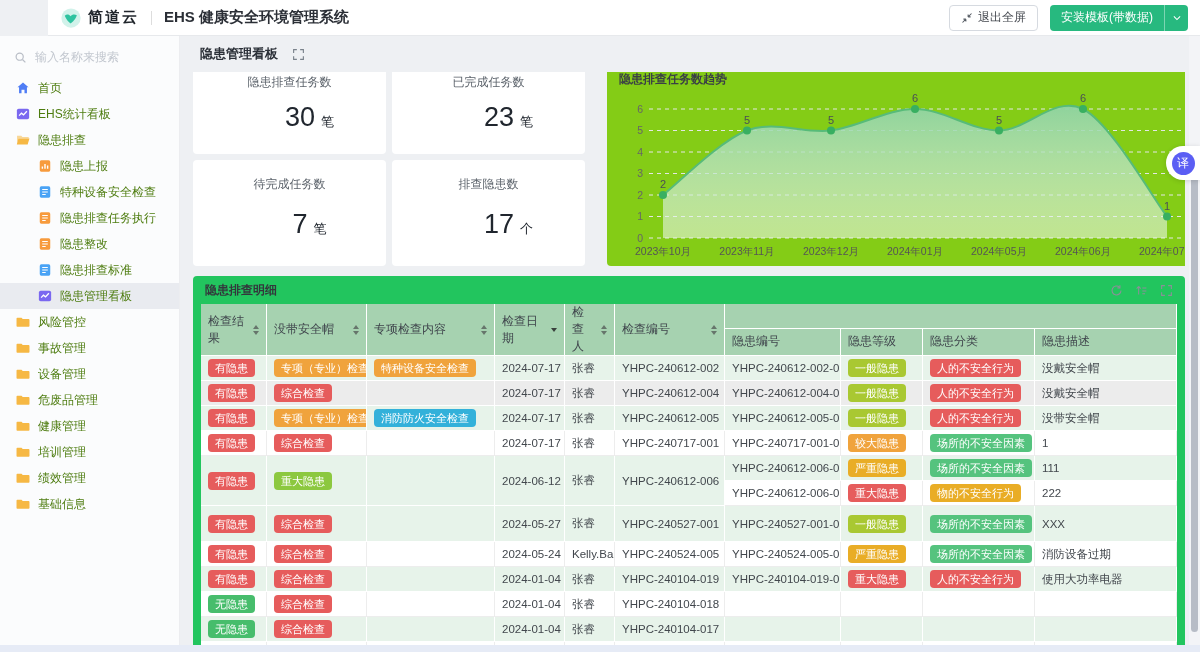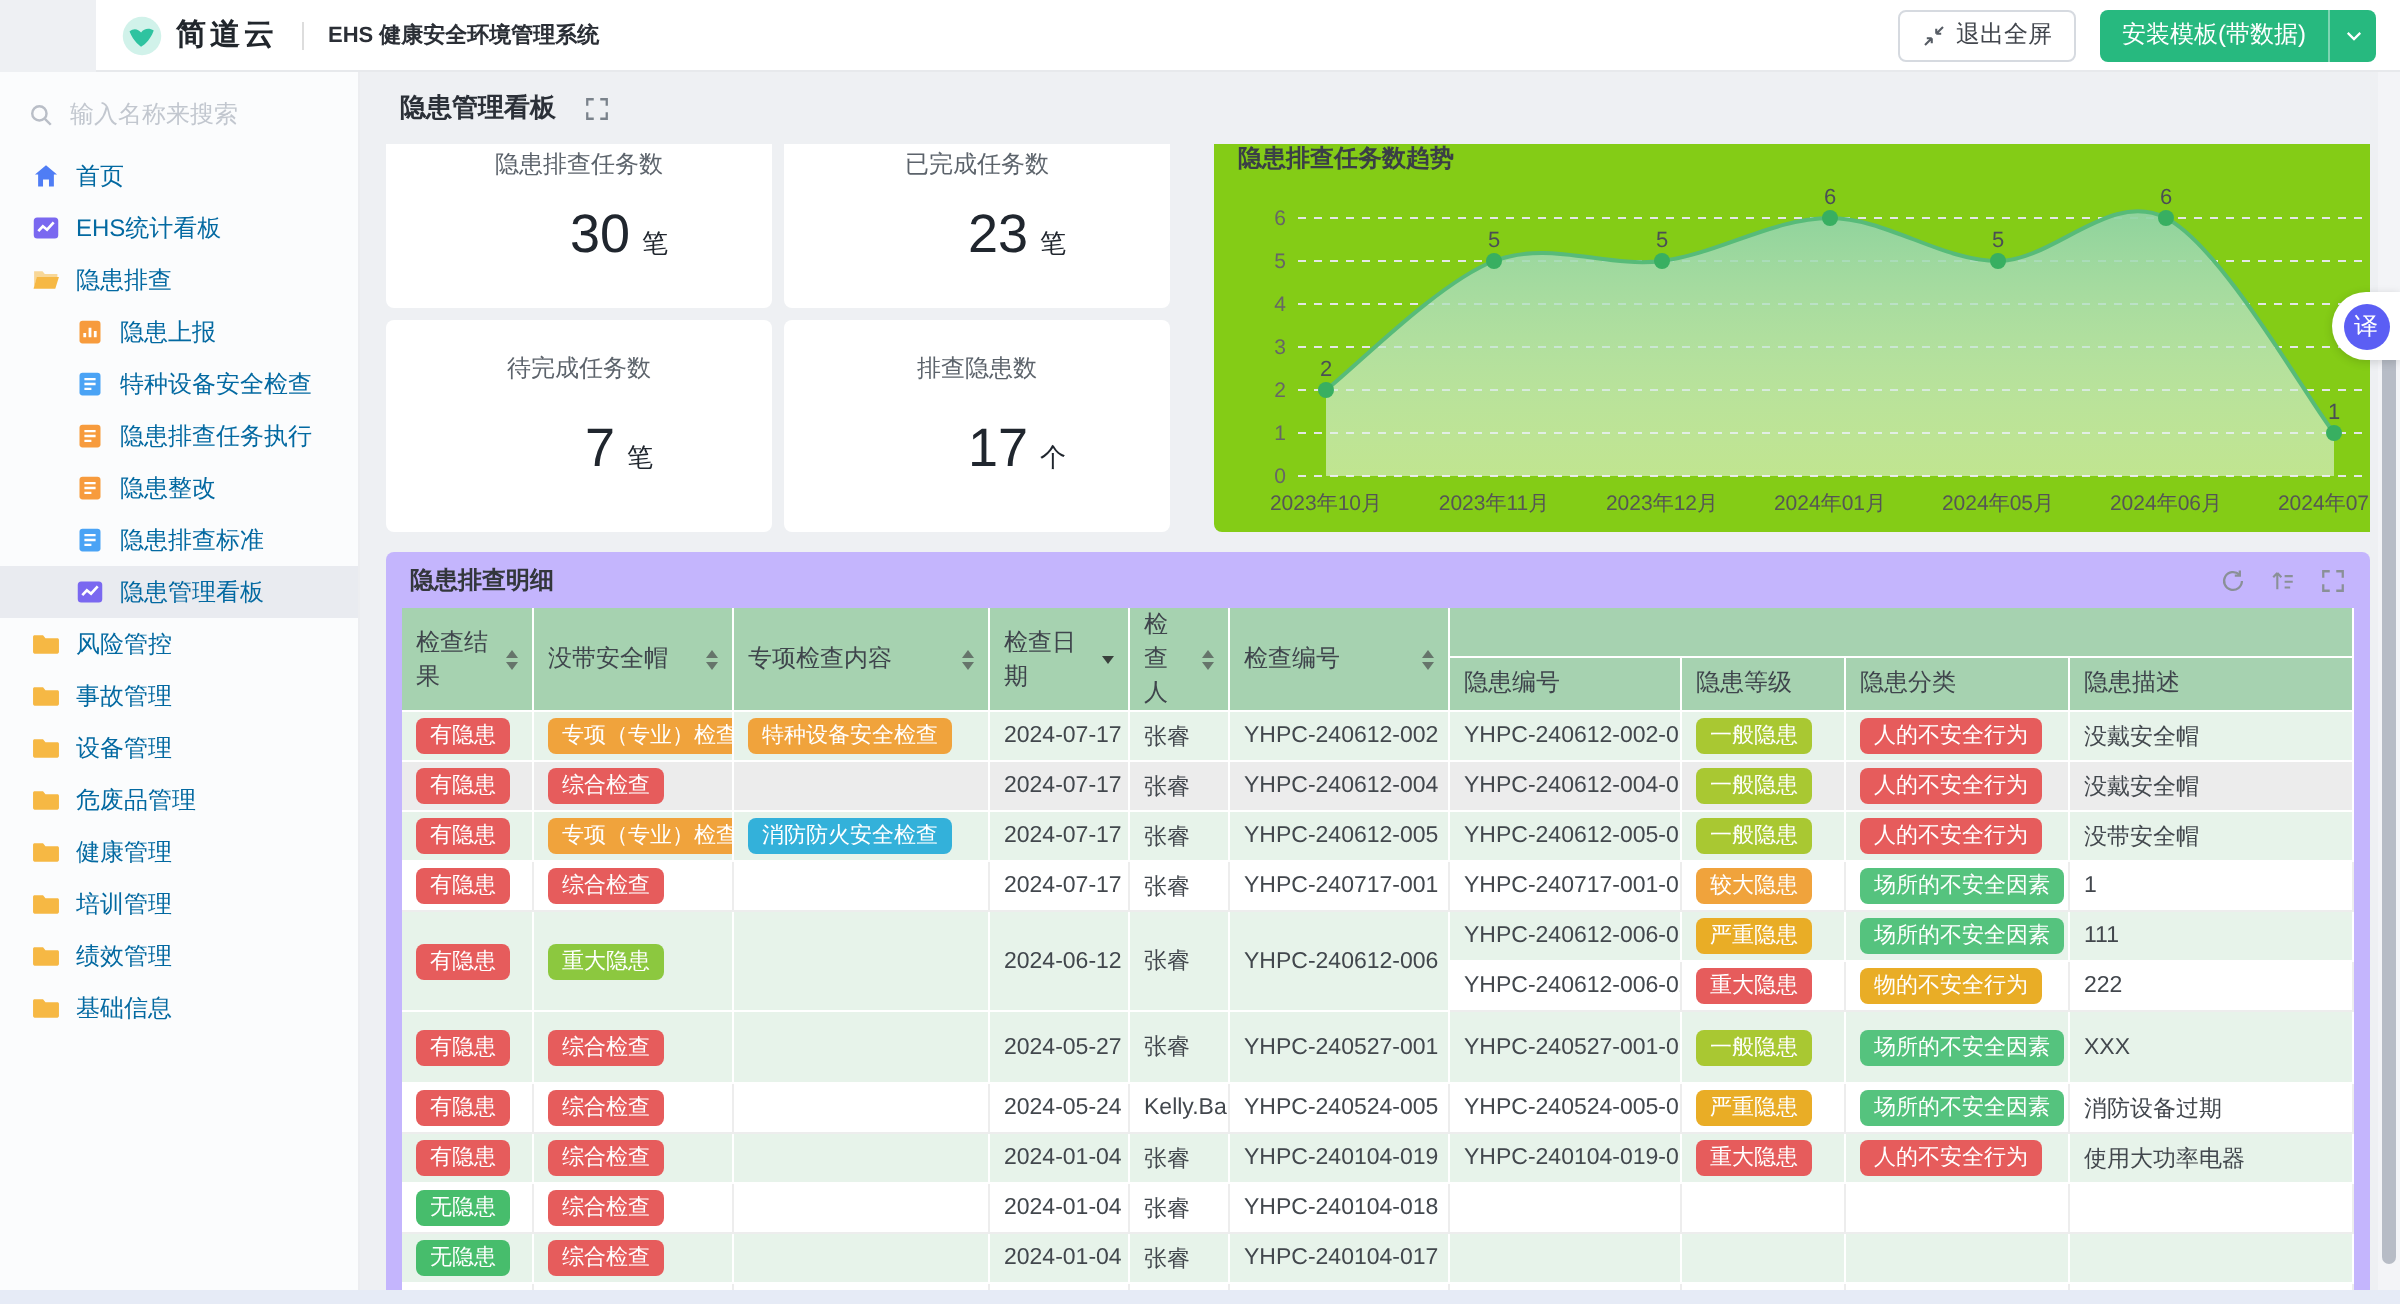--- a/index.html
+++ b/index.html
@@ -10,58 +10,58 @@
     background:#eef0f3; font-size:12px; color:#33373d;
   }
   
   .topbar { position:absolute; top:0; left:0; right:0; height:36px; background:#fff;
     border-bottom:1px solid #e7e9ec; display:flex; align-items:center; justify-content:space-between;
     padding:0 12px; z-index:25;margin-left:48px; }
   .brand { display:flex; align-items:center; }
   .logo-ic { display:flex; margin-right:6px; }
   .logo-text { font-size:15px; font-weight:bold; color:#21262c; letter-spacing:2px; }
   .brand-divider { width:1px; height:14px; background:#ddd; margin:0 12px; }
-  .app-title { font-size:11px; font-weight:bold; color:#2b2f36; }
+  .app-title { font-size:15px; font-weight:bold; color:#2b2f36; }
   .topbar-right { display:flex; align-items:center; }
   .btn-exit { display:flex; align-items:center; gap:5px; border:1px solid #d6dae0; background:#fff;
     border-radius:4px; height:26px; padding:0 11px; font-size:12px; color:#42464d; cursor:pointer; }
   .btn-install { display:flex; align-items:stretch; background:#27b97f; border-radius:4px; overflow:hidden;
     color:#fff; font-size:12px; height:26px; margin-left:12px; cursor:pointer; }
   .btn-install .main-part { padding:0 11px; display:flex; align-items:center; }
   .btn-install .chev-part { width:24px; display:flex; align-items:center; justify-content:center;
     border-left:1px solid rgba(255,255,255,.4); }
   
   .sidebar { position:absolute; top:36px; left:0; width:180px; bottom:7px; background:#fbfcfd;
     border-right:1px solid #ecedf0; overflow:hidden; z-index:5; }
   .side-search { display:flex; align-items:center; gap:6px; padding:13px 14px 10px; }
   .side-search input { border:none; outline:none; background:transparent; font-size:12px; width:128px;
     color:#33373d; font-family:inherit; }
   .side-search input::placeholder { color:#c2c7cf; }
   .side-item { display:flex; align-items:center; gap:8px; height:26px; padding-left:16px; font-size:12px;
-    color:#0369a1; cursor:pointer; white-space:nowrap; }
+    color:#4d7c0f; cursor:pointer; white-space:nowrap; }
   .side-item.lv1 { padding-left:38px; }
   .side-item.active { background:#e9ebf0; }
   .side-item .ic { display:flex; width:14px; }
   
   .main { position:absolute; left:180px; top:36px; right:0; bottom:0; }
   .page-head { position:absolute; top:0; left:0; height:36px; display:flex; align-items:center; gap:14px; padding-left:20px; }
   .page-title { font-size:13px; font-weight:bold; color:#2b3038; }
   .icon-btn { display:flex; cursor:pointer; }
   .dash-viewport { position:absolute; top:36px; left:13px; width:992px; height:198px; overflow:hidden; }
   .dash-inner { position:relative; margin-top:-14px; display:flex; gap:22px; }
   .stats-grid { width:392px; display:grid; grid-template-columns:193px 193px; grid-template-rows:96px 106px; gap:6px; }
   .stat-card { background:#fff; border-radius:4px; display:flex; flex-direction:column; align-items:center; padding-top:16px; }
   .stat-label { font-size:12px; color:#5c636b; }
   .stat-value-row { flex:1; display:flex; align-items:center; gap:6px; padding-bottom:10px;margin-left:40px; }
   .stat-value { font-size:27px; color:#20262e; }
   .stat-unit { font-size:13px; color:#20262e; padding-top:8px; }
   .chart-card { flex:1; background:#84cc16; border-radius:4px; height:208px; padding:13px 10px 0 12px; }
   .chart-title { font-size:12px; font-weight:bold; color:#3a3f46; }
   
-  .table-card { position:absolute; top:240px; left:13px; width:992px; bottom:0; background:#c4b5fd;
+  .table-card { position:absolute; top:240px; left:13px; width:992px; bottom:0; background:#22c55e;
     border-radius:4px 4px 0 0; overflow:hidden; padding:0 8px; }
   .table-head { height:28px; display:flex; align-items:center; justify-content:space-between; padding:0 4px; }
   .table-title { font-size:12px; font-weight:bold; color:#33373c; }
   .table-icons { display:flex; gap:12px; align-items:center; }
   table { border-collapse:separate; border-spacing:0; table-layout:fixed; width:976px; }
   th { background:#a6d2b0; color:#3f454c; font-weight:normal; font-size:12px; text-align:left;
     padding:0 7px; border-right:1px solid #fff; border-bottom:1px solid #fff; height:22px; }
   th .th-in { display:flex; align-items:center; justify-content:space-between; }
   tr.h2 th { height:24px; }
   td { padding:0 7px; height:25px; border-right:1px solid #fff; border-bottom:1px solid #fff;

